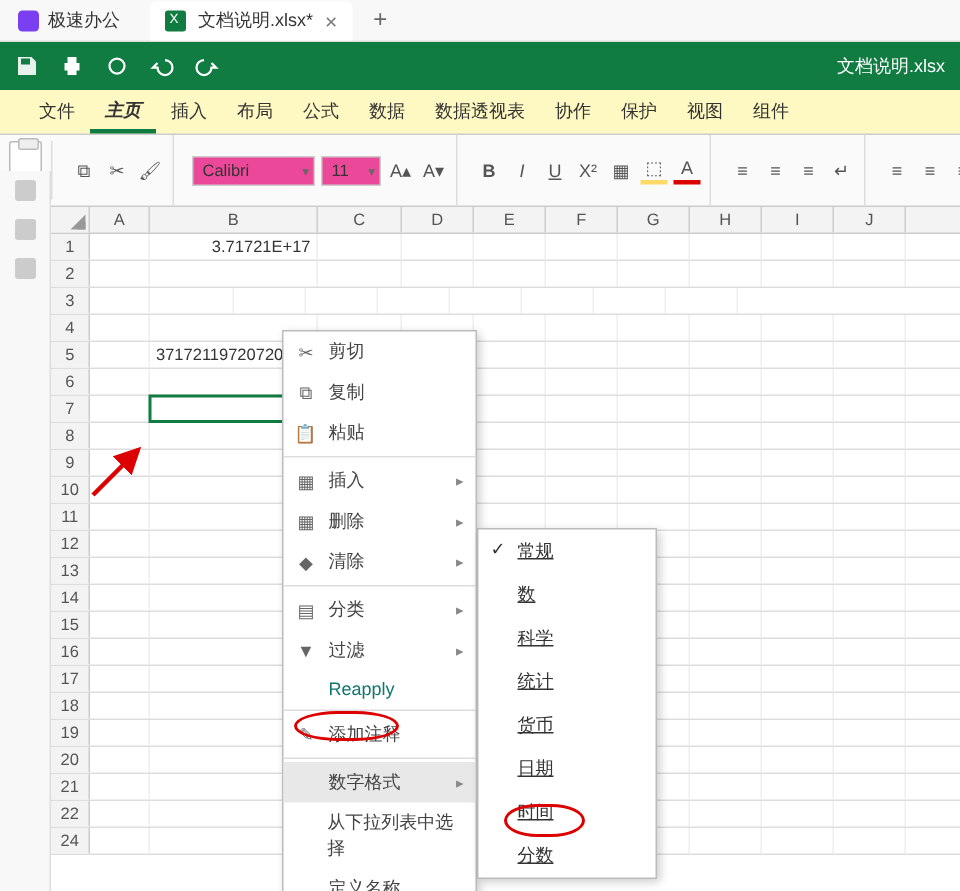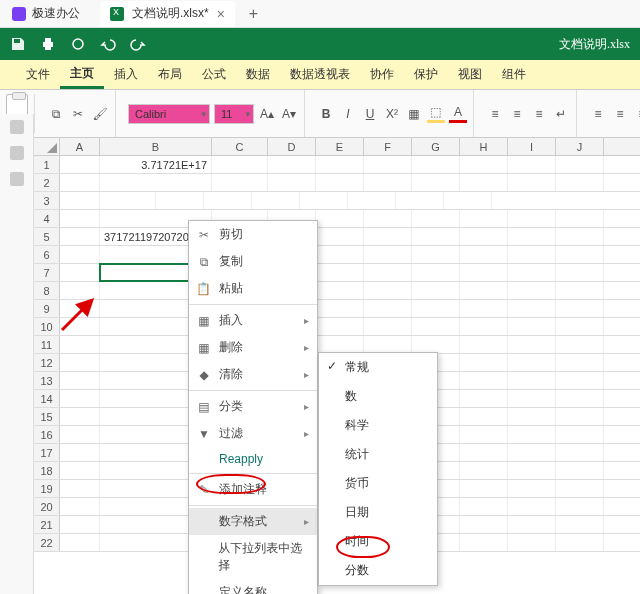--- a/index.html
+++ b/index.html
@@ -8,24 +8,24 @@
   .titlebar .app { display: flex; align-items: center; padding: 0 12px; gap: 6px; }
   .titlebar .app-icon { width: 14px; height: 14px; background: #7b3ff2; border-radius: 3px; display:inline-block; }
   .tab { display: flex; align-items: center; background: #fff; height: 26px; padding: 0 10px; border-radius: 4px 4px 0 0; margin-left: 8px; gap: 8px; }
   .tab .doc-icon { width: 14px; height: 14px; background: #107c41; border-radius: 2px; position:relative; }
   .tab .doc-icon::after{content:"X"; color:#fff; font-size:9px; position:absolute; left:3px; top:0;}
   .tab .close { color:#777; font-size:14px; line-height:1; }
   .newtab { color:#666; font-size:16px; padding:0 14px; }
   .quickbar { height: 32px; background: #107c41; display:flex; align-items:center; justify-content:space-between; color:#fff; padding:0 10px; }
   .quickbar .left { display:flex; align-items:center; gap:14px; }
   .quickbar .ico { width:16px; height:16px; display:inline-block; }
-  .filename { font-size:12px;font-family:Liberation Serif, serif; }
+  .filename { font-size:12px; }
   .menubar { height: 30px; background:#fef9c3; border-bottom:1px solid #ccc; display:flex; align-items:stretch; padding:0 16px; }
   .menubar .mitem { padding:0 10px; display:flex; align-items:center; font-size:12px; color:#333; cursor:default;}
-  .menubar .mitem.active { border-bottom:3px solid #107c41; font-weight:bold; }
+  .menubar .mitem.active { border-bottom:3px solid #107c41; font-weight:bold;font-style:italic; }
   .ribbon { height: 48px; background:#fafafa; border-bottom:1px solid #ccc; display:flex; align-items:center; padding:0 6px; gap:6px; }
   .rgroup { display:flex; align-items:center; gap:4px; padding:0 6px; border-right:1px solid #ddd; height:100%; }
   .rbtn { width:18px; height:18px; display:inline-flex; align-items:center; justify-content:center; color:#555; font-size:12px;}
   .rselect { height:20px; border:1px solid #ccc; background:#ec4899; padding:0 14px 0 6px; font-size:11px; display:flex; align-items:center; position:relative;}
   .rselect::after{content:"▾"; position:absolute; right:3px; color:#666; font-size:9px;}
   .paste-block{ display:flex; flex-direction:column; align-items:center; gap:2px; padding-right:6px; border-right:1px solid #ddd;}
   .paste-block .clip{ width:22px; height:22px; background:#fff; border:1px solid #bbb; border-radius:2px; position:relative;}
   .paste-block .clip::before{content:""; position:absolute; left:5px; top:-3px; width:12px; height:6px; border:1px solid #bbb; border-radius:2px; background:#eee;}
   .namebox { height: 24px; background:#fff; border-bottom:1px solid #ccc; display:flex; align-items:center; }
   .namebox .cellref { width:70px; border:1px solid #ccc; margin:0 4px 0 34px; padding:1px 6px; font-size:11px; color:#555; display:flex; align-items:center; justify-content:space-between;}
@@ -44,21 +44,21 @@
   .wA{width:40px;} .wB{width:112px;} .wC{width:56px;} .wD{width:48px;} .wE{width:48px;} .wF{width:48px;} .wG{width:48px;} .wH{width:48px;} .wI{width:48px;} .wJ{width:48px;}
   .arrow { position:absolute; left:58px; top:294px; width:40px; height:40px; pointer-events:none;}
   .ctxmenu { position:absolute; left:188px; top:220px; width:130px; background:#fff; border:1px solid #bbb; box-shadow:2px 2px 6px rgba(0,0,0,.2); font-size:12px;}
   .ctxmenu .mi { display:flex; align-items:center; gap:8px; padding:5px 8px; color:#444;}
   .ctxmenu .mi .mico{ width:14px; display:inline-flex; justify-content:center; color:#666;}
   .ctxmenu .mi.disabled{ color:#0f766e;}
   .ctxmenu .sep{ height:1px; background:#ddd; margin:2px 0;}
   .ctxmenu .mi .arr{ margin-left:auto; color:#888; font-size:10px;}
   .ctxmenu .mi.highlight{ background:#e8e8e8;}
   .submenu { position:absolute; left:318px; top:352px; width:120px; background:#fff; border:1px solid #bbb; box-shadow:2px 2px 6px rgba(0,0,0,.2); font-size:12px;}
-  .submenu .si{ padding:6px 10px 6px 26px; color:#333; position:relative;}
+  .submenu .si{ padding:6px 10px 6px 26px; color:#333; position:relative;text-decoration:underline;}
   .submenu .si.checked::before{content:"✓"; position:absolute; left:8px; color:#333;}
   .red-oval{ position:absolute; border:2px solid #d00; border-radius:50%/60%; pointer-events:none;}
 </style>
 </head>
 <body>
 
 <div class="titlebar">
   <div class="app">
     <span class="app-icon"></span>
     <span>极速办公</span>
@@ -459,20 +459,33 @@
       <div class="cell wB"></div>
       <div class="cell wC"></div>
       <div class="cell wD"></div>
       <div class="cell wE"></div>
       <div class="cell wF"></div>
       <div class="cell wG"></div>
       <div class="cell wH"></div>
       <div class="cell wI"></div>
       <div class="cell wJ"></div>
     </div>
+    <div class="row">
+      <div class="rh">24</div>
+      <div class="cell wA"></div>
+      <div class="cell wB"></div>
+      <div class="cell wC"></div>
+      <div class="cell wD"></div>
+      <div class="cell wE"></div>
+      <div class="cell wF"></div>
+      <div class="cell wG"></div>
+      <div class="cell wH"></div>
+      <div class="cell wI"></div>
+      <div class="cell wJ"></div>
+    </div>
   </div>
 
 <svg class="arrow" viewBox="0 0 40 40">
   <defs>
       <marker id="ah" markerWidth="6" markerHeight="6" refX="5" refY="3" orient="auto">
         <path d="M0 0L6 3L0 6z" fill="#d00"></path>
       </marker>
     </defs>
   <line x1="4" y1="36" x2="34" y2="6" stroke="#d00" stroke-width="3" marker-end="url(#ah)"></line>
 </svg>

